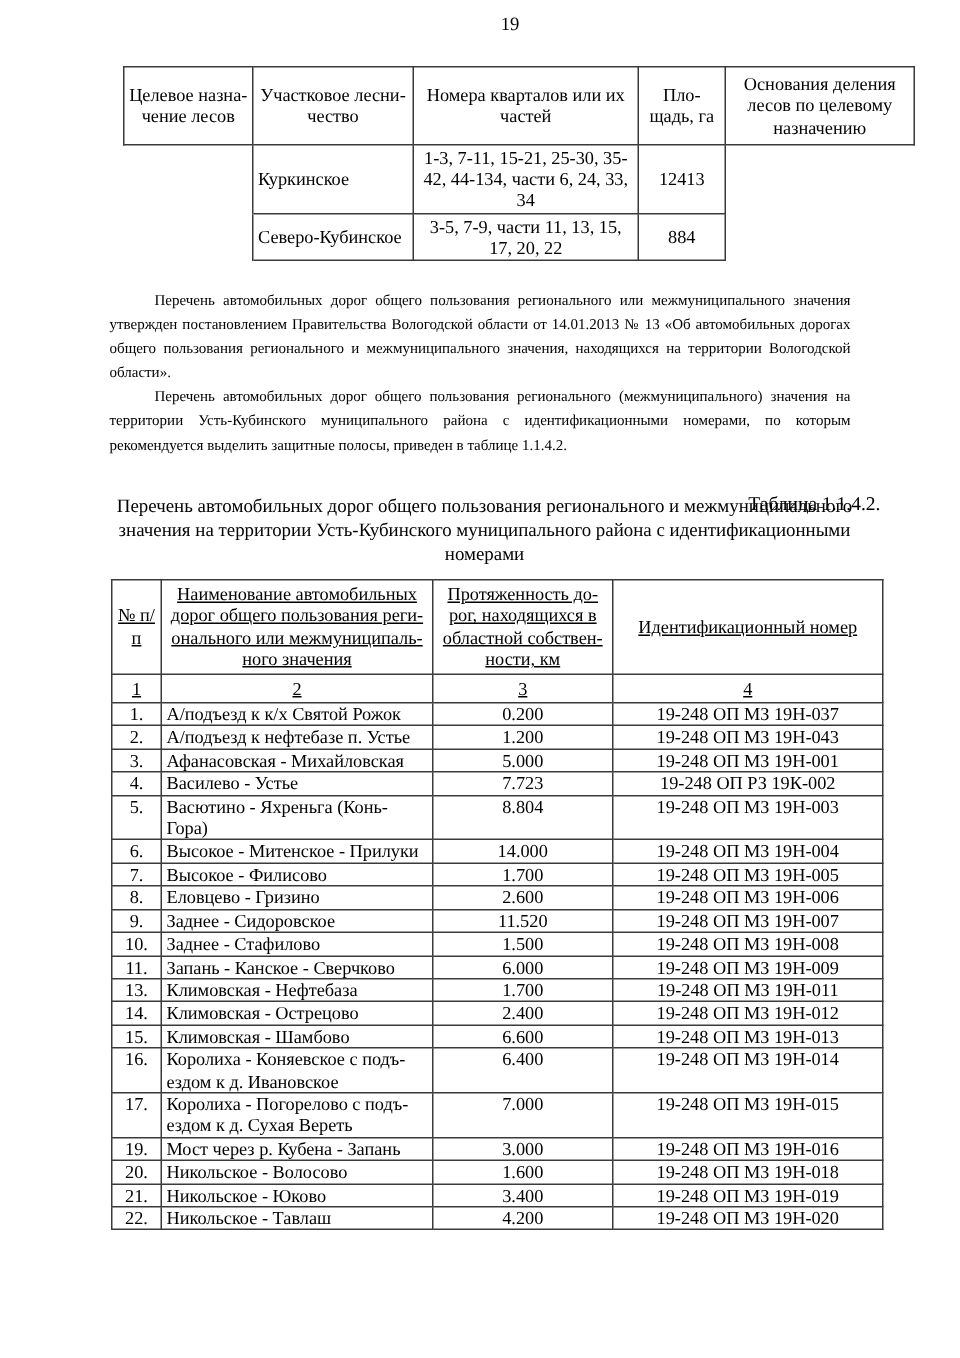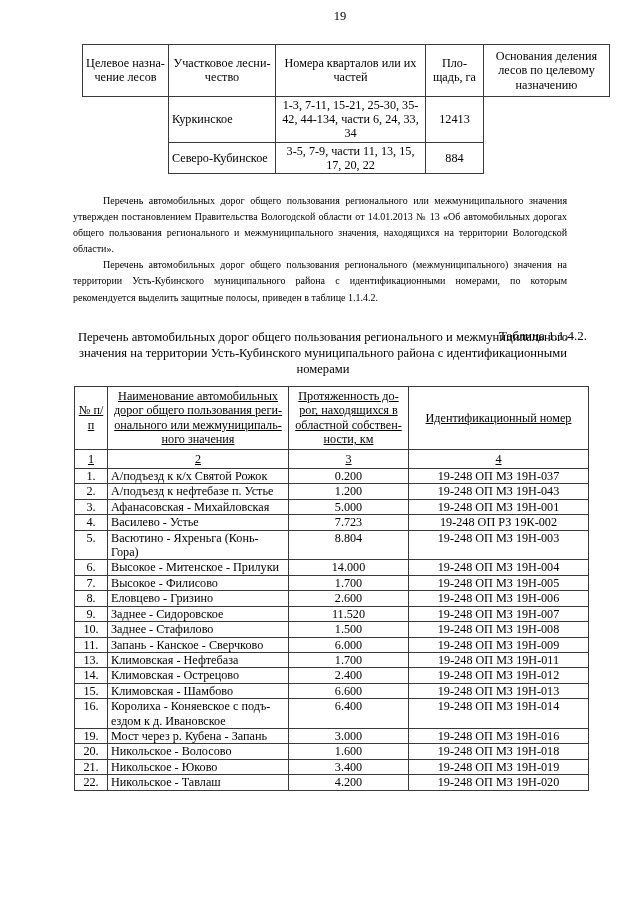--- a/index.html
+++ b/index.html
@@ -294,20 +294,26 @@
         <td class="len">6.600</td>
         <td class="ident">19-248 ОП МЗ 19Н-013</td>
       </tr>
       <tr>
         <td class="num">16.</td>
         <td class="name">Королиха - Коняевское с подъ-ездом к д. Ивановское</td>
         <td class="len">6.400</td>
         <td class="ident">19-248 ОП МЗ 19Н-014</td>
       </tr>
       <tr>
+        <td class="num">17.</td>
+        <td class="name">Королиха - Погорелово с подъ-ездом к д. Сухая Вереть</td>
+        <td class="len">7.000</td>
+        <td class="ident">19-248 ОП МЗ 19Н-015</td>
+      </tr>
+      <tr>
         <td class="num">19.</td>
         <td class="name">Мост через р. Кубена - Запань</td>
         <td class="len">3.000</td>
         <td class="ident">19-248 ОП МЗ 19Н-016</td>
       </tr>
       <tr>
         <td class="num">20.</td>
         <td class="name">Никольское - Волосово</td>
         <td class="len">1.600</td>
         <td class="ident">19-248 ОП МЗ 19Н-018</td>

